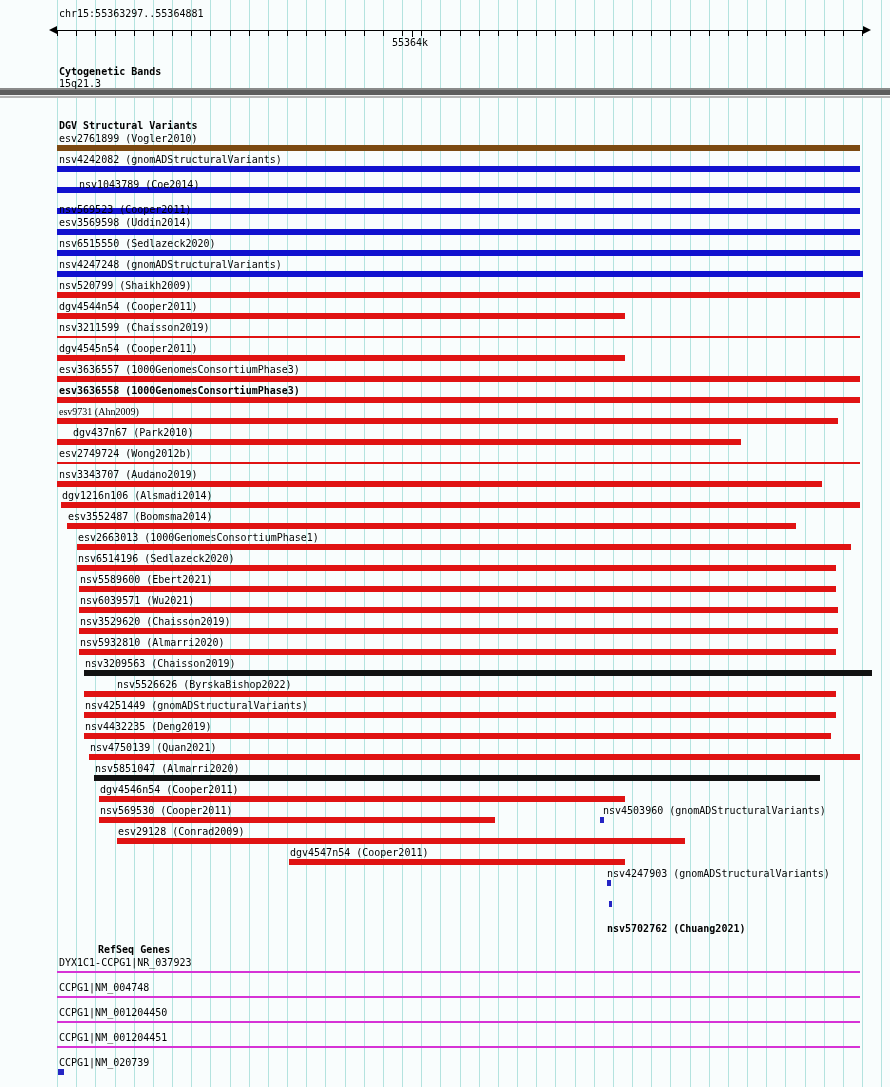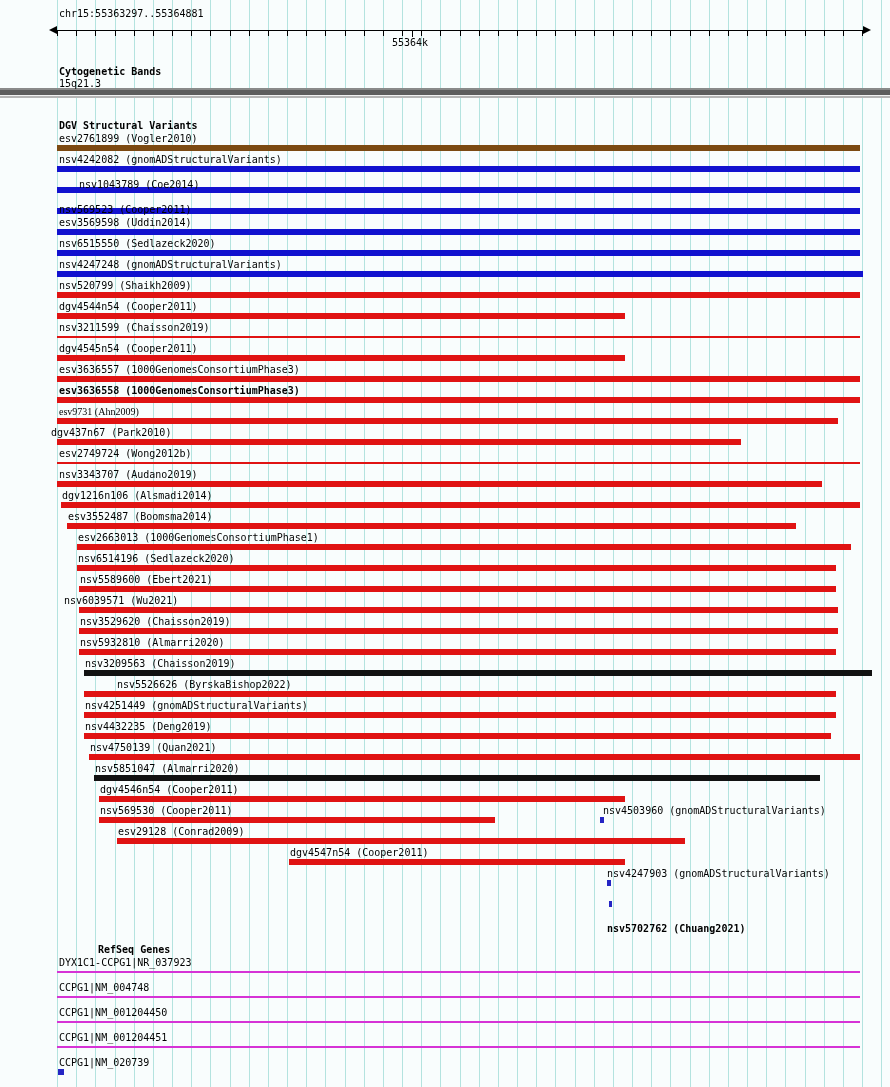--- a/index.html
+++ b/index.html
@@ -61,37 +61,37 @@
       <div class="txt" style="left: 59px; top: 322px;">nsv3211599 (Chaisson2019)</div>
       <div class="bar" style="left: 57px; top: 336px; width: 803px; height: 2px; background: rgb(224, 19, 19);"></div>
       <div class="txt" style="left: 59px; top: 343px;">dgv4545n54 (Cooper2011)</div>
       <div class="bar" style="left: 57px; top: 355px; width: 568px; height: 6px; background: rgb(224, 19, 19);"></div>
       <div class="txt" style="left: 59px; top: 364px;">esv3636557 (1000GenomesConsortiumPhase3)</div>
       <div class="bar" style="left: 57px; top: 376px; width: 803px; height: 6px; background: rgb(224, 19, 19);"></div>
       <div class="txt" style="left: 59px; top: 385px; font-weight: bold;">esv3636558 (1000GenomesConsortiumPhase3)</div>
       <div class="bar" style="left: 57px; top: 397px; width: 803px; height: 6px; background: rgb(224, 19, 19);"></div>
       <div class="txt" style="left: 59px; top: 406px; font-family: Liberation Serif, serif;">esv9731 (Ahn2009)</div>
       <div class="bar" style="left: 57px; top: 418px; width: 781px; height: 6px; background: rgb(224, 19, 19);"></div>
-      <div class="txt" style="left: 51px; top: 427px;">dgv437n67 (Park2010)</div>
+      <div class="txt" style="left: 73px; top: 427px;">dgv437n67 (Park2010)</div>
       <div class="bar" style="left: 57px; top: 439px; width: 684px; height: 6px; background: rgb(224, 19, 19);"></div>
       <div class="txt" style="left: 59px; top: 448px;">esv2749724 (Wong2012b)</div>
       <div class="bar" style="left: 57px; top: 462px; width: 803px; height: 2px; background: rgb(224, 19, 19);"></div>
       <div class="txt" style="left: 59px; top: 469px;">nsv3343707 (Audano2019)</div>
       <div class="bar" style="left: 57px; top: 481px; width: 765px; height: 6px; background: rgb(224, 19, 19);"></div>
       <div class="txt" style="left: 62px; top: 490px;">dgv1216n106 (Alsmadi2014)</div>
       <div class="bar" style="left: 61px; top: 502px; width: 799px; height: 6px; background: rgb(224, 19, 19);"></div>
       <div class="txt" style="left: 68px; top: 511px;">esv3552487 (Boomsma2014)</div>
       <div class="bar" style="left: 67px; top: 523px; width: 729px; height: 6px; background: rgb(224, 19, 19);"></div>
       <div class="txt" style="left: 78px; top: 532px;">esv2663013 (1000GenomesConsortiumPhase1)</div>
       <div class="bar" style="left: 77px; top: 544px; width: 774px; height: 6px; background: rgb(224, 19, 19);"></div>
       <div class="txt" style="left: 78px; top: 553px;">nsv6514196 (Sedlazeck2020)</div>
       <div class="bar" style="left: 77px; top: 565px; width: 759px; height: 6px; background: rgb(224, 19, 19);"></div>
       <div class="txt" style="left: 80px; top: 574px;">nsv5589600 (Ebert2021)</div>
       <div class="bar" style="left: 79px; top: 586px; width: 757px; height: 6px; background: rgb(224, 19, 19);"></div>
-      <div class="txt" style="left: 64px; top: 595px;">nsv6039571 (Wu2021)</div>
+      <div class="txt" style="left: 80px; top: 595px;">nsv6039571 (Wu2021)</div>
       <div class="bar" style="left: 79px; top: 607px; width: 759px; height: 6px; background: rgb(224, 19, 19);"></div>
       <div class="txt" style="left: 80px; top: 616px;">nsv3529620 (Chaisson2019)</div>
       <div class="bar" style="left: 79px; top: 628px; width: 759px; height: 6px; background: rgb(224, 19, 19);"></div>
       <div class="txt" style="left: 80px; top: 637px;">nsv5932810 (Almarri2020)</div>
       <div class="bar" style="left: 79px; top: 649px; width: 757px; height: 6px; background: rgb(224, 19, 19);"></div>
       <div class="txt" style="left: 85px; top: 658px;">nsv3209563 (Chaisson2019)</div>
       <div class="bar" style="left: 84px; top: 670px; width: 788px; height: 6px; background: rgb(18, 18, 18);"></div>
       <div class="txt" style="left: 85px; top: 679px; margin-left: 32px;">nsv5526626 (ByrskaBishop2022)</div>
       <div class="bar" style="left: 84px; top: 691px; width: 752px; height: 6px; background: rgb(224, 19, 19);"></div>
       <div class="txt" style="left: 85px; top: 700px;">nsv4251449 (gnomADStructuralVariants)</div>

